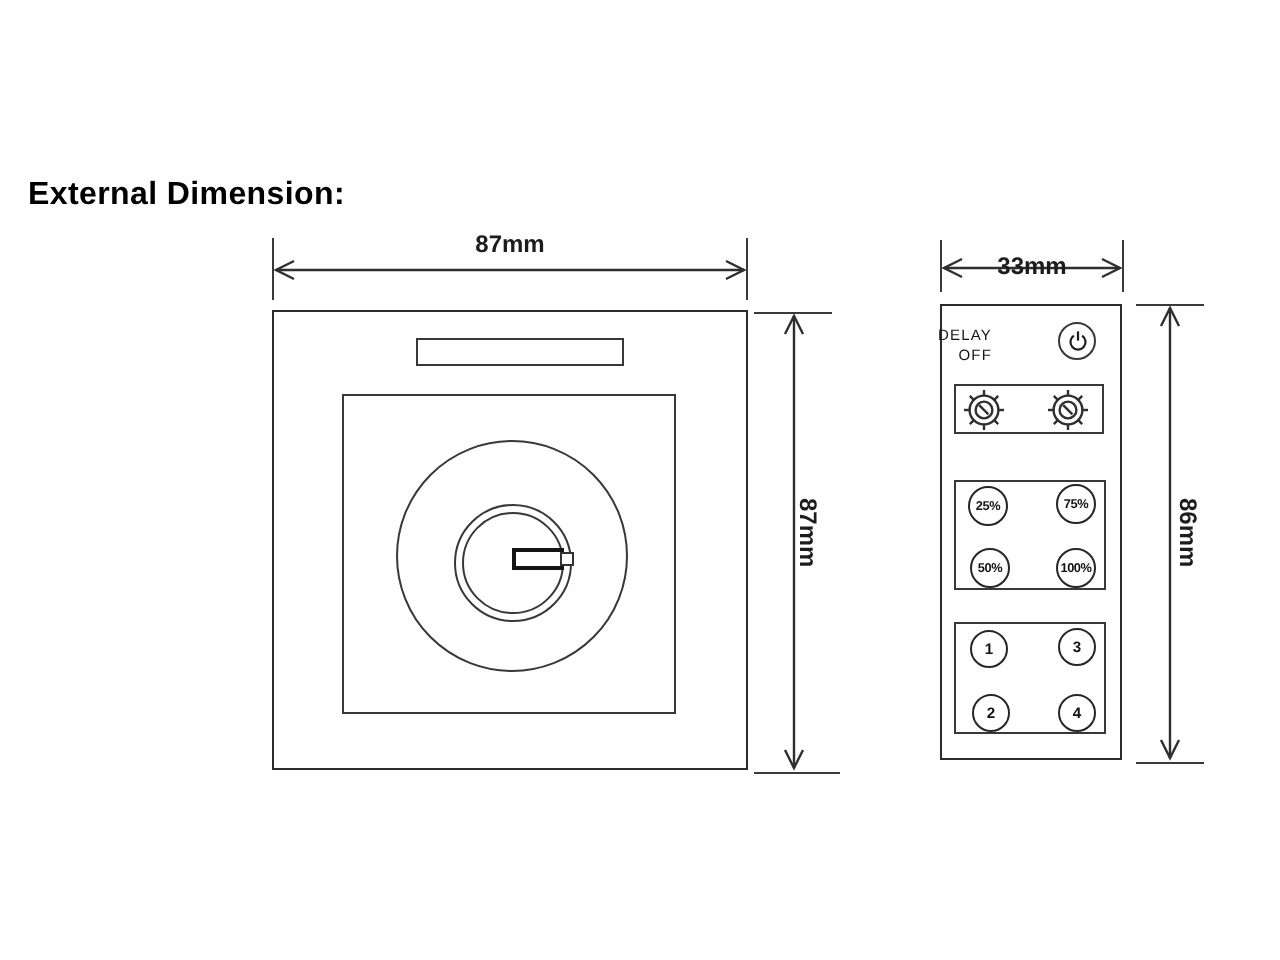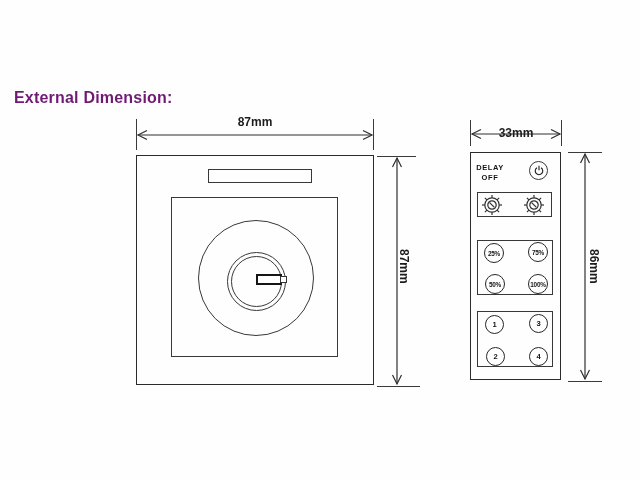--- a/index.html
+++ b/index.html
@@ -1,37 +1,37 @@
 <!DOCTYPE html>
 <html><head>
 <meta charset="utf-8">
 <style>
   html,body{margin:0;padding:0;background:#fff;}
   #canvas{position:relative;width:640px;height:480px;background:#fefefe;overflow:hidden;
           font-family:"Liberation Sans",sans-serif;color:#111;}
   .abs{position:absolute;}
   
-  .title{left:14px;top:89px;font-size:16px;font-weight:bold;letter-spacing:.2px;color:#701a75;}
+  .title{left:14px;top:89px;font-size:16px;font-weight:bold;letter-spacing:.2px;color:#000000;}
   
   .frame{border:1.5px solid #2b2b2b;background:transparent;box-sizing:border-box;}
   .thin{border:1.2px solid #383838;background:transparent;box-sizing:border-box;}
   .circ{border-radius:50%;}
   
   .tickv{width:0;border-left:1.2px solid #3a3a3a;}
   .tickh{height:0;border-top:1.2px solid #3a3a3a;}
   .dimlabel{font-size:12px;font-weight:bold;color:#1c1c1c;text-align:center;}
   .dimlabel-v{font-size:12px;font-weight:bold;color:#1c1c1c;writing-mode:vertical-rl;text-orientation:mixed;}
   svg{display:block;}
   .stroke{stroke:#2f2f2f;stroke-width:1.2;fill:none;}
   
   .pointer-main{border:2px solid #151515;background:#fff;box-sizing:border-box;}
   .pointer-tip{border:1px solid #333;background:#fff;box-sizing:border-box;}
   
-  .delaybox{left:474px;top:163px;width:32px;text-align:center;line-height:9.5px;
-            font-size:7.5px;font-weight:bold;letter-spacing:.6px;color:#141414;}
+  .delaybox{left:464px;top:163px;width:32px;text-align:right;line-height:9.5px;
+            font-size:7.5px;font-weight:normal;letter-spacing:.6px;color:#141414;}
   .rbtn{border:1.4px solid #262626;border-radius:50%;background:#fff;box-sizing:border-box;
         display:flex;align-items:center;justify-content:center;
         font-weight:bold;color:#141414;}
   .pct{width:20px;height:20px;font-size:6.4px;letter-spacing:-.2px;}
   .num{width:19px;height:19px;font-size:7.6px;}
 </style>
 </head>
 <body>
 
 <div id="canvas">

